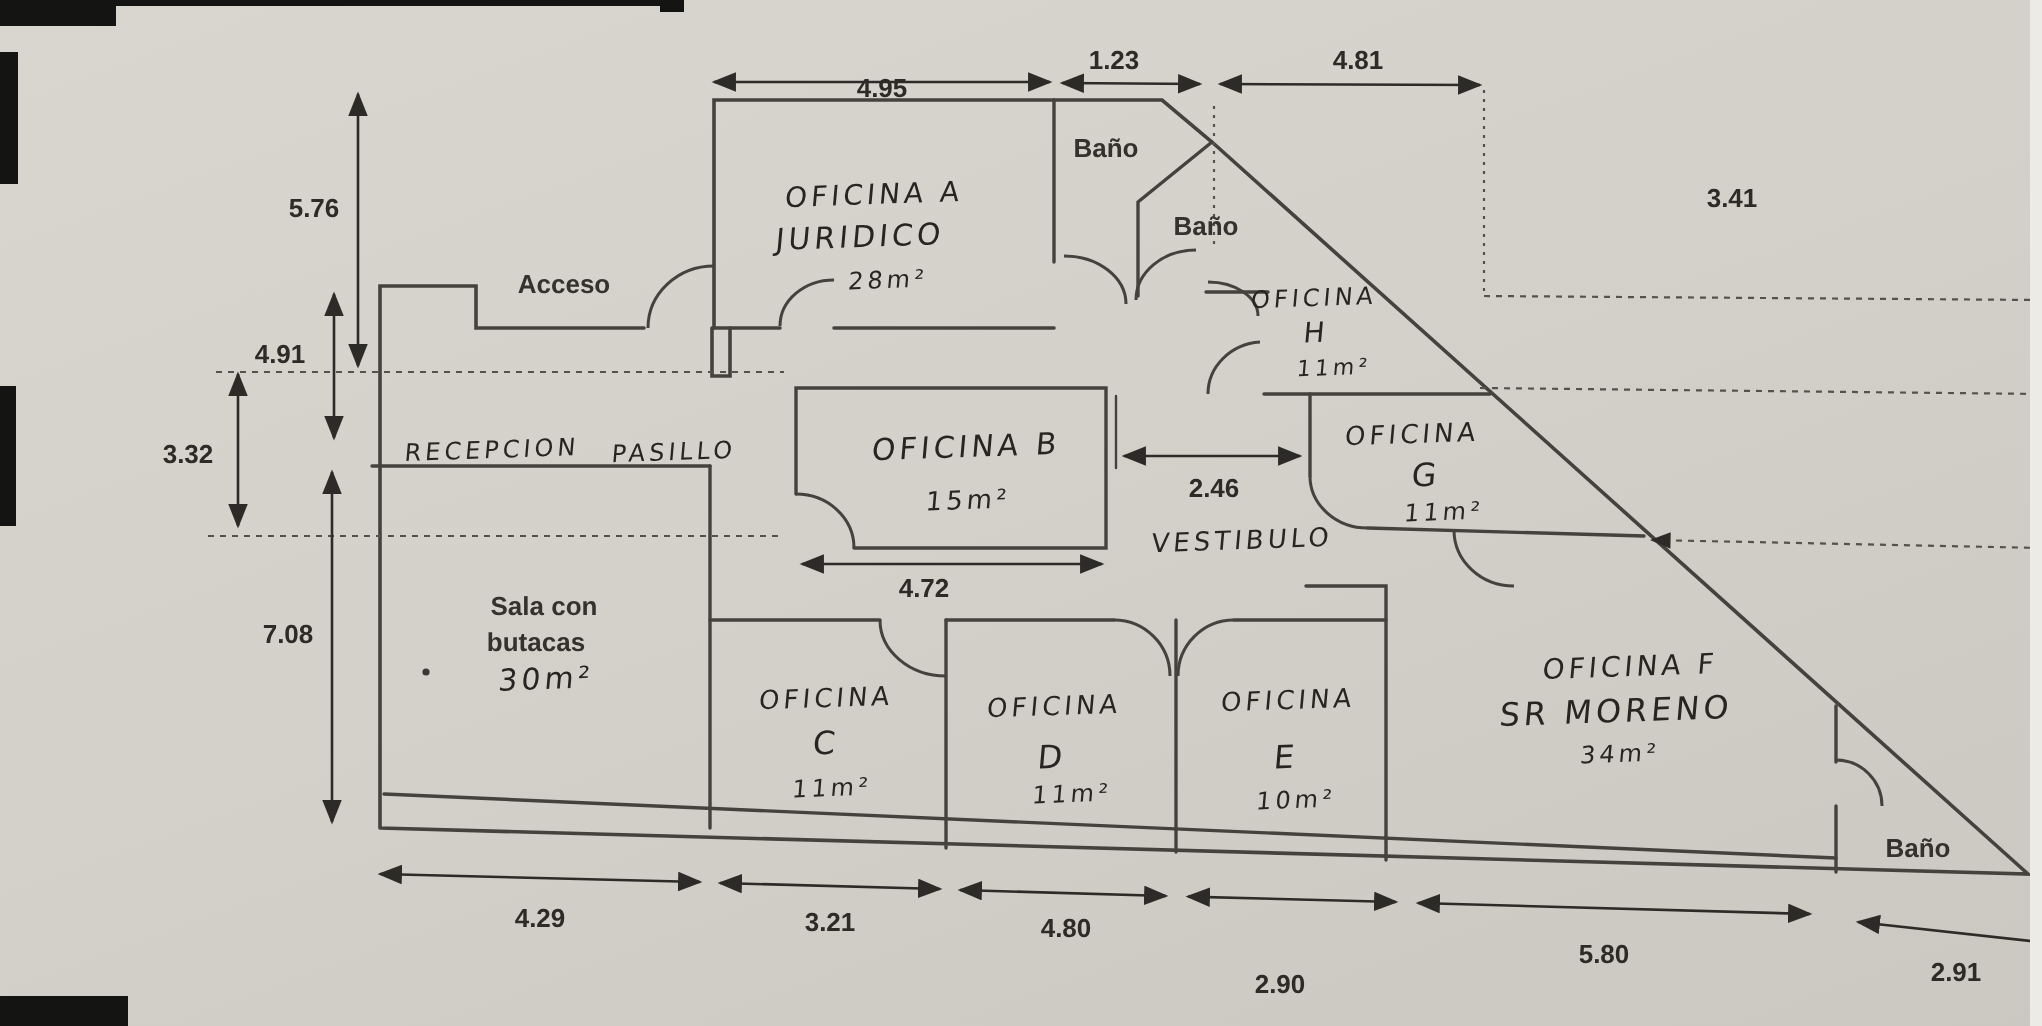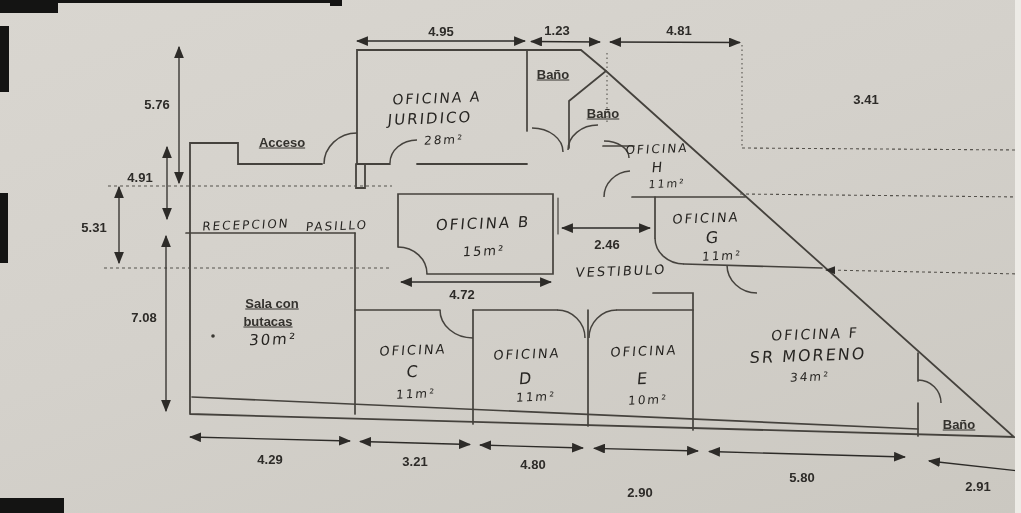--- a/index.html
+++ b/index.html
@@ -2,21 +2,21 @@
 <html><head>
 <meta charset="utf-8">
 <style>
   html,body{margin:0;padding:0;background:#888;}
   .stage{position:relative;width:1021px;height:513px;overflow:hidden;
          background:linear-gradient(160deg,#d9d6d0 0%,#d4d1cb 45%,#cbc8c1 100%);
          font-family:"Liberation Sans",sans-serif;}
   svg{position:absolute;left:0;top:0;}
   .lbl{position:absolute;transform:translate(-50%,-50%);white-space:nowrap;}
   .dim{font:700 13px/1 "Liberation Sans",sans-serif;color:#2d2b28;}
-  .print{font:700 13px/1 "Liberation Sans",sans-serif;color:#34322e;text-decoration:underline;}
+  .print{font:700 13px/1 "Liberation Sans",sans-serif;color:#34322e;}
   .hand{font-family:"DejaVu Sans",sans-serif;color:#272522;letter-spacing:2px;
         transform:translate(-50%,-50%) rotate(-2deg) skewX(-7deg);line-height:1;}
   .h11{font-size:11px}.h12{font-size:12px}.h13{font-size:13px}
   .h14{font-size:14px}.h15{font-size:15px}.h16{font-size:16px}
 </style>
 </head>
 <body>
 
 <div class="stage">
 
@@ -104,28 +104,28 @@
       <rect x="10" y="0" width="330" height="3"></rect>
       <rect x="330" y="0" width="12" height="6"></rect>
       <rect x="0" y="26" width="9" height="66"></rect>
       <rect x="0" y="193" width="8" height="70"></rect>
       <rect x="0" y="498" width="64" height="15"></rect>
       <circle cx="213" cy="336" r="1.8" fill="#3a3833"></circle>
     </g>
     <rect x="1015" y="0" width="6" height="513" fill="#edebe6"></rect>
   </svg>
 
-  <div class="lbl dim" style="left:441px;top:31px">4.95</div>
+  <div class="lbl dim" style="left:441px;top:44px">4.95</div>
   <div class="lbl dim" style="left:557px;top:30px">1.23</div>
   <div class="lbl dim" style="left:679px;top:30px">4.81</div>
   <div class="lbl dim" style="left:866px;top:99px">3.41</div>
 
   <div class="lbl dim" style="left:157px;top:104px">5.76</div>
   <div class="lbl dim" style="left:140px;top:177px">4.91</div>
-  <div class="lbl dim" style="left:94px;top:227px">5.31</div>
+  <div class="lbl dim" style="left:94px;top:227px">3.32</div>
   <div class="lbl dim" style="left:144px;top:317px">7.08</div>
 
   <div class="lbl dim" style="left:270px;top:459px">4.29</div>
   <div class="lbl dim" style="left:415px;top:461px">3.21</div>
   <div class="lbl dim" style="left:533px;top:464px">4.80</div>
   <div class="lbl dim" style="left:640px;top:492px">2.90</div>
   <div class="lbl dim" style="left:802px;top:477px">5.80</div>
   <div class="lbl dim" style="left:978px;top:486px">2.91</div>
 
   <div class="lbl dim" style="left:607px;top:244px">2.46</div>

